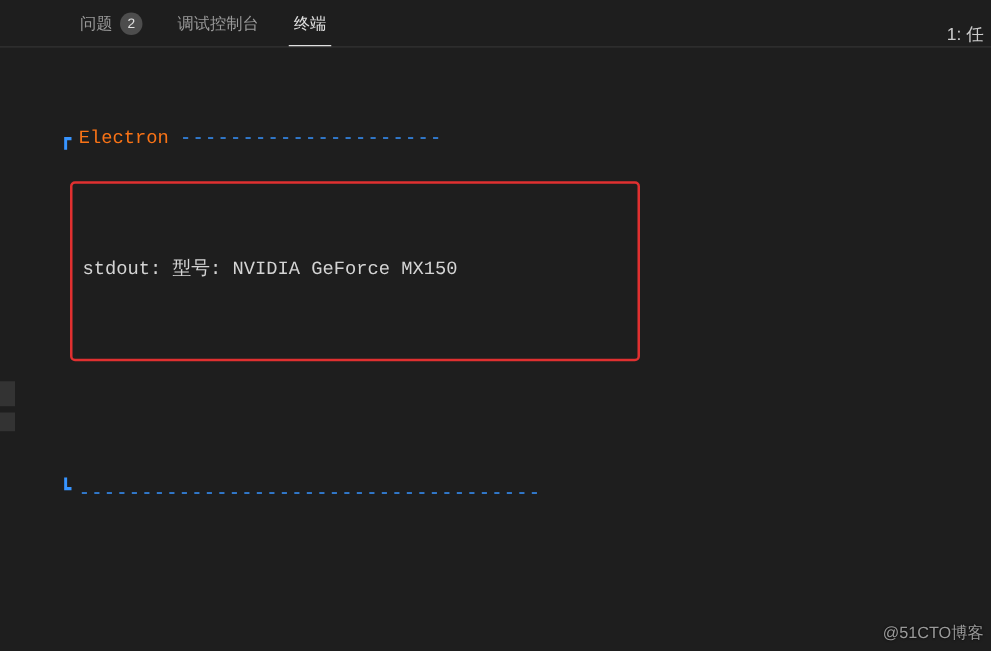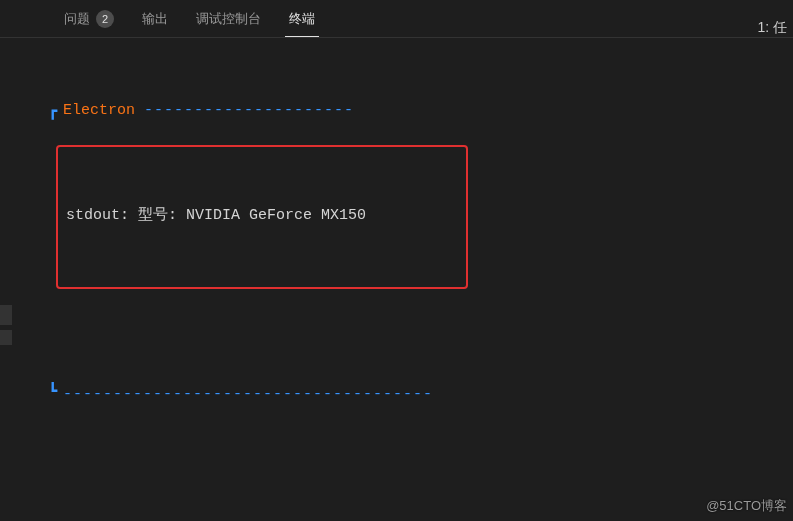--- a/index.html
+++ b/index.html
@@ -92,21 +92,21 @@
   .electron-label { color: #f97316; }
   .dashes { color: #3794ff; letter-spacing: 1px; }
   .stdout-line { color: #d4d4d4; padding: 4px 0 6px 0;}
   .full-dashes { color: #3794ff; letter-spacing: 1px; }
   .highlight-box {
     border: 2px solid #e03030;
     border-radius: 4px;
     padding: 6px 8px 8px 8px;
     margin-left: -10px;
     display: inline-block;
-    width: 412px;
+    width: 456px;
   }
   .section-gap { height: 24px; }
   .sb-a { top: 305px; height: 20px; background:#333; position:absolute; left:0; width:12px;}
   .sb-b { top: 330px; height: 15px; background:#333; position:absolute; left:0; width:12px;}
   .watermark {
     position: absolute;
     right: 6px;
     bottom: 6px;
     color: #9a9a9a;
     font-size: 13px;
@@ -114,23 +114,20 @@
     text-shadow: 0 0 2px #000;
   }
 </style>
 </head>
 <body>
 
 <div class="panel-header">
   <div class="tab">
     <span>问题</span>
     <span class="badge">2</span>
-  </div>
-  <div class="tab">
-    <span>输出</span>
   </div>
   <div class="tab">
     <span>调试控制台</span>
   </div>
   <div class="tab active">
     <span>终端</span>
   </div>
   <div class="header-right">
     <span>1: 任</span>
   </div>

